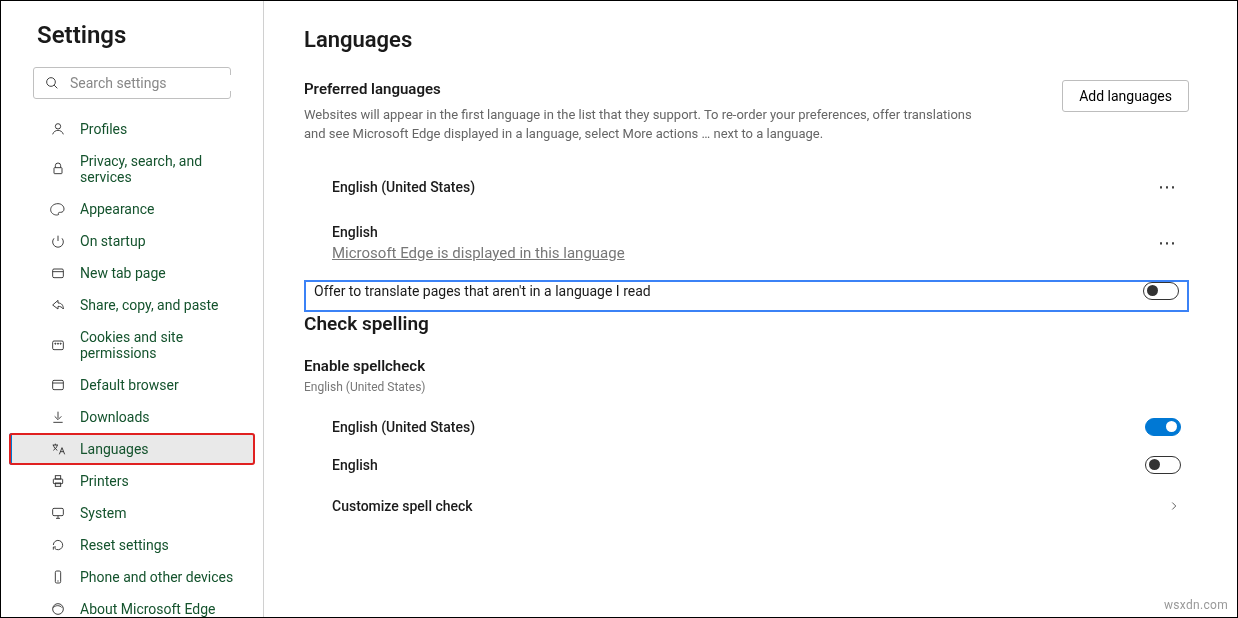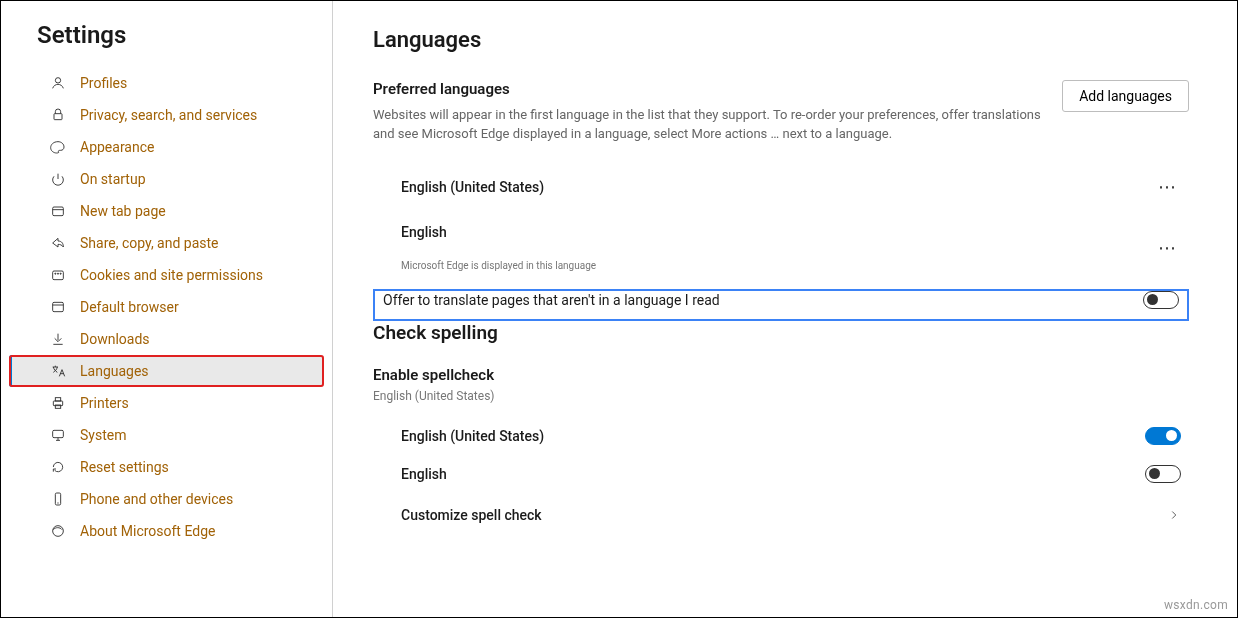--- a/index.html
+++ b/index.html
@@ -12,21 +12,21 @@
       background: #fff;
       display: flex;
       width: 1238px;
       height: 618px;
       overflow: hidden;
       font-size: 14px;
       color: #1a1a1a;
       border: 1px solid #000;
     }
     .sidebar {
-      width: 332px;
+      width: 263px;
       border-right: 1px solid #d0d0d0;
       padding: 20px 8px 11px 8px;
       overflow-y: auto;
     }
     .sidebar-header {
       font-size: 24px;
       font-weight: 600;
       padding: 0 0 18px 28px;
     }
     .search-box {
@@ -49,21 +49,21 @@
       color: #888;
     }
     .sidebar-items { list-style: none; }
     .sidebar-item {
       display: flex;
       align-items: center;
       gap: 14px;
       padding: 8px 18px 8px 38px;
       cursor: pointer;
       font-size: 14px;
-      color: #a16207;
+      color: #14532d;
       border-left: 3px solid transparent;
       border-radius: 3px;
       position: relative;
     }
     .sidebar-item.active {
       background: #e9e9e9;
       border-left: 3px solid #0078d4;
     }
     .sidebar-item.hlred {
       outline: 2px solid #e02020;
@@ -117,21 +117,21 @@
       white-space: nowrap;
     }
     .lang-list { margin-top: 18px; }
     .lang-item {
       display: flex;
       align-items: center;
       justify-content: space-between;
       padding: 12px 8px 12px 28px;
     }
     .lang-item .title { font-size: 14px; font-weight: 500; }
-    .lang-item .sub { font-size: 10px; color: #777; margin-top: 20px; }
+    .lang-item .sub { font-size: 15px; color: #777; margin-top: 4px; text-decoration: underline; }
     .more-dots {
       width: 26px;
       height: 26px;
       display: flex;
       align-items: center;
       justify-content: center;
       cursor: pointer;
       font-size: 18px;
       letter-spacing: 2px;
       color: #333;
@@ -212,20 +212,29 @@
       font-size: 12px;
       color: #999;
       letter-spacing: .3px;
     }
   </style>
 </head>
 <body>
 
 <aside class="sidebar">
   <h1 class="sidebar-header">Settings</h1>
+  <div class="search-box">
+    <span class="icon">
+      <svg viewBox="0 0 24 24">
+          <circle cx="10.5" cy="10.5" r="6.5"></circle>
+          <line x1="20" y1="20" x2="15.2" y2="15.2"></line>
+        </svg>
+    </span>
+    <input type="text" placeholder="Search settings" style="">
+  </div>
   <ul class="sidebar-items">
     <li class="sidebar-item">
       <span class="icon">
           <svg viewBox="0 0 24 24">
             <circle cx="12" cy="8" r="4"></circle>
             <path d="M4 20c1-4 5-6 8-6s7 2 8 6"></path>
           </svg>
         </span>
       <span>Profiles</span>
     </li>

